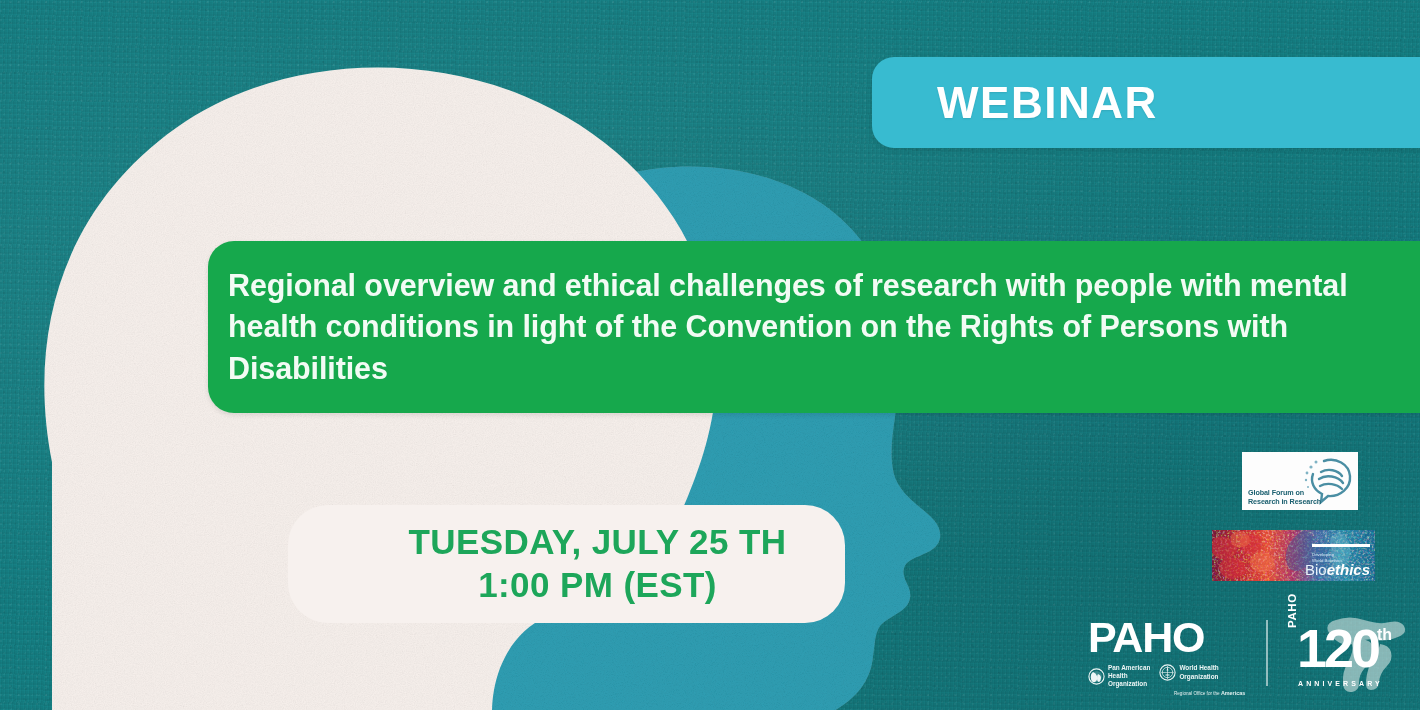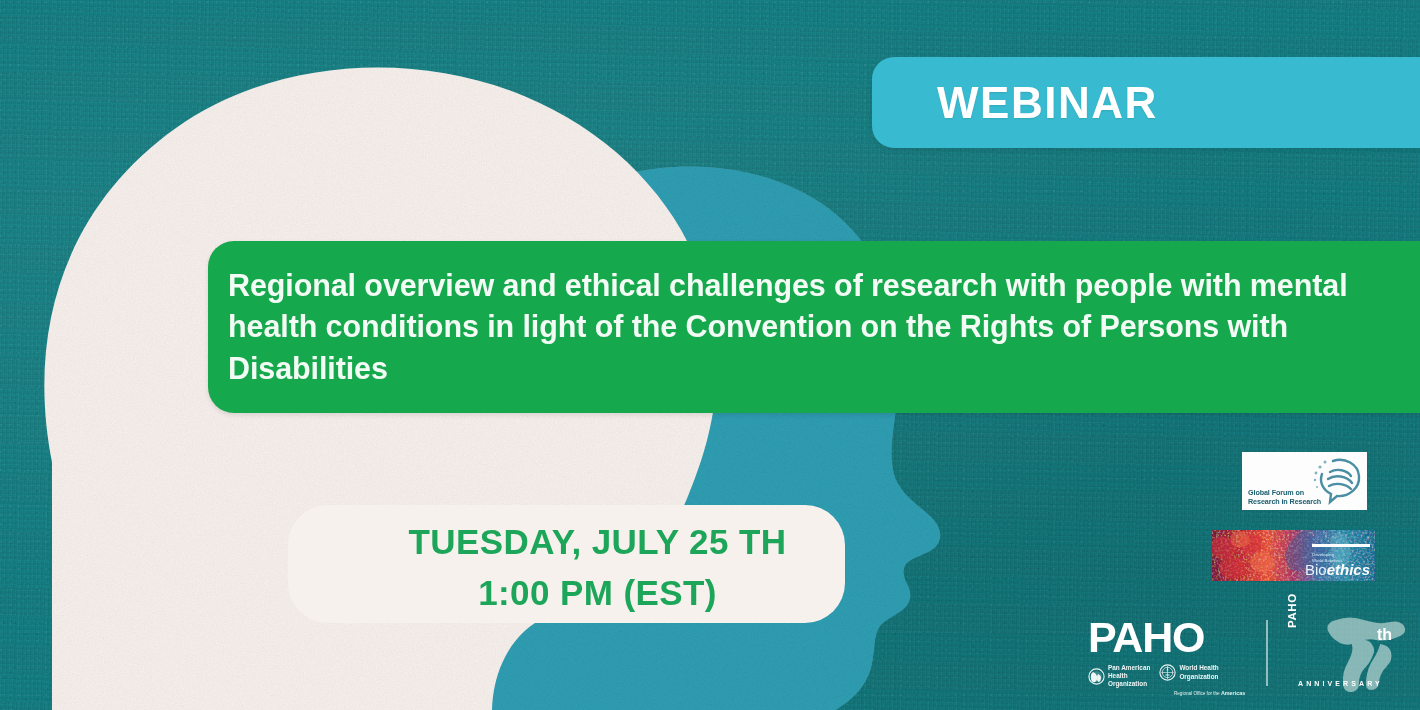--- a/index.html
+++ b/index.html
@@ -118,38 +118,37 @@
     justify-content: center;
   }
   #date-block .line {
     color: #1da65a;
     font-size: 35px;
     font-weight: bold;
     letter-spacing: 0.4px;
     line-height: 1.22;
     text-align: center;
     margin-left: 62px;
-    margin-top: 8px;
   }
 
   
   #logo-stack {
     position: absolute;
     left: 1070px;
     top: 448px;
     width: 350px;
     height: 250px;
   }
 
   
   #gfbr-logo {
     position: absolute;
     left: 172px;
     top: 4px;
-    width: 125px;
+    width: 116px;
     height: 58px;
     background: #fdfdfd;
     display: flex;
     align-items: flex-end;
     overflow: hidden;
   }
   #gfbr-text {
     position: absolute;
     left: 6px;
     bottom: 3px;
@@ -489,18 +488,19 @@
 
     <div id="anniv-logo">
       <svg width="134" height="80" viewBox="0 0 134 80" style="position:absolute;left:0;top:0">
         <g fill="#cfe3e0" opacity="0.62">
           <path d="M 52 6 q 14 -5 28 0 q 16 5 26 2 q 10 -2 14 4 q 4 7 -6 11 q -12 5 -22 3 q -9 -2 -18 2 q -10 5 -18 1 q -9 -5 -12 -12 q -3 -8 8 -11 Z"></path>
           <path d="M 74 26 q 8 -2 13 3 q 5 6 2 12 q -3 8 -9 14 q -5 6 -5 14 q 0 8 -7 9 q -8 1 -9 -8 q -1 -12 5 -22 q 6 -11 4 -17 q -2 -5 6 -5 Z"></path>
           <path d="M 96 30 q 9 1 11 8 q 2 8 -4 14 q -7 7 -8 16 q -1 8 -8 8 q -6 0 -5 -9 q 1 -13 8 -23 q 5 -8 6 -14 Z"></path>
         </g>
       </svg>
       <div id="anniv-paho">PAHO</div>
+      <div id="anniv-num">120</div>
       <div id="anniv-th">th</div>
       <div id="anniv-word">ANNIVERSARY</div>
     </div>
 
   </div>
 </div>
 
 </body></html>

